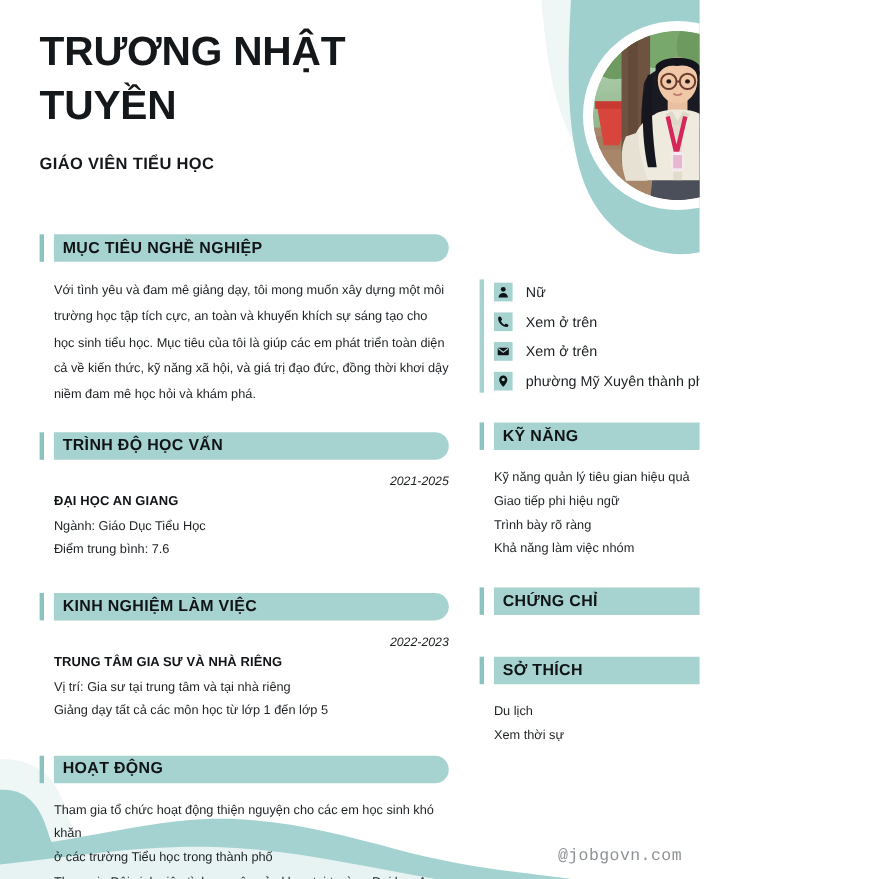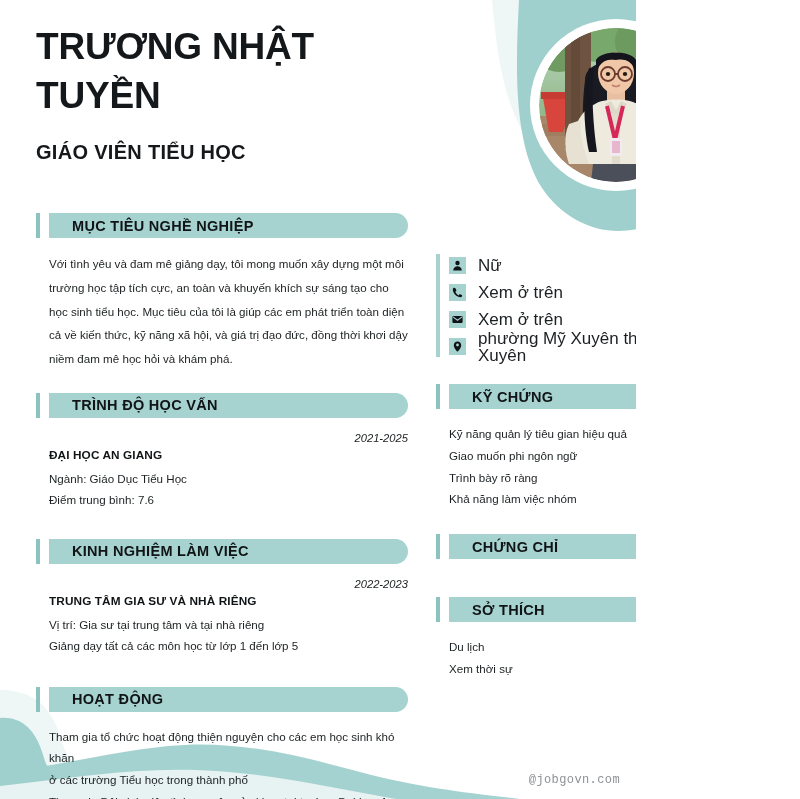--- a/index.html
+++ b/index.html
@@ -40,21 +40,21 @@
   .cand-name {
     font-size: 37px;
     font-weight: bold;
     line-height: 1.33;
     letter-spacing: -0.2px;
     color: #15181a;
     margin: 0;
     max-width: 300px;
   }
   .cand-title {
-    font-size: 20px;
+    font-size: 15px;
     font-weight: bold;
     letter-spacing: 0.3px;
     color: #15181a;
     margin: 21px 0 0 0;
   }
 
   
   .photo-wrap {
     position: absolute;
     left: 530px;
@@ -112,21 +112,21 @@
     flex: 0 0 auto;
     margin-right: 9px;
   }
   .sec-pill {
     flex: 1 1 auto;
     height: 25px;
     background: #a6d2cf;
     border-radius: 0 13px 13px 0;
     display: flex;
     align-items: center;
-    padding-left: 23px;
+    padding-left: 8px;
     box-sizing: border-box;
   }
   .sec-title {
     font-size: 14.5px;
     font-weight: bold;
     letter-spacing: 0.3px;
     color: #111416;
     white-space: nowrap;
   }
 
@@ -195,39 +195,39 @@
     height: 17px;
     background: #a6d2cf;
     flex: 0 0 auto;
     display: flex;
     align-items: center;
     justify-content: center;
     margin-right: 12px;
   }
   .c-ico svg { display: block; }
   .c-txt {
-    font-size: 17px;
+    font-size: 13px;
     color: #1c2022;
     line-height: 1;
   }
 
   
   .gap-objective { height: 22px; }
   .gap-edu       { height: 22px; }
   .gap-exp       { height: 24px; }
   .gap-skill     { height: 24px; }
   .gap-cert      { height: 24px; }
 
   
   .watermark {
     position: absolute;
     right: 16px;
     bottom: 12px;
     font-family: "Liberation Mono", "DejaVu Sans Mono", monospace;
-    font-size: 12px;
+    font-size: 15px;
     color: #8d9295;
     letter-spacing: 0.4px;
     z-index: 9;
   }
 </style>
 </head>
 <body>
 
 <div class="page">
 
@@ -455,26 +455,26 @@
         <span class="c-txt">phường Mỹ Xuyên thành phố Long Xuyên</span>
       </div>
     </div>
 
     <div class="gap-skill"></div>
 
     <div class="sec">
       <div class="sec-head">
         <div class="sec-bar"></div>
         <div class="sec-pill">
-          <span class="sec-title">KỸ CHỨNG</span>
+          <span class="sec-title">KỸ NĂNG</span>
         </div>
       </div>
       <div class="sec-body">
         <p class="list-line">Kỹ năng quản lý tiêu gian hiệu quả</p>
-        <p class="list-line">Giao muốn phi ngôn ngữ</p>
+        <p class="list-line">Giao tiếp phi hiệu ngữ</p>
         <p class="list-line">Trình bày rõ ràng</p>
         <p class="list-line">Khả năng làm việc nhóm</p>
       </div>
     </div>
 
     <div class="gap-cert"></div>
 
     <div class="sec">
       <div class="sec-head">
         <div class="sec-bar"></div>

